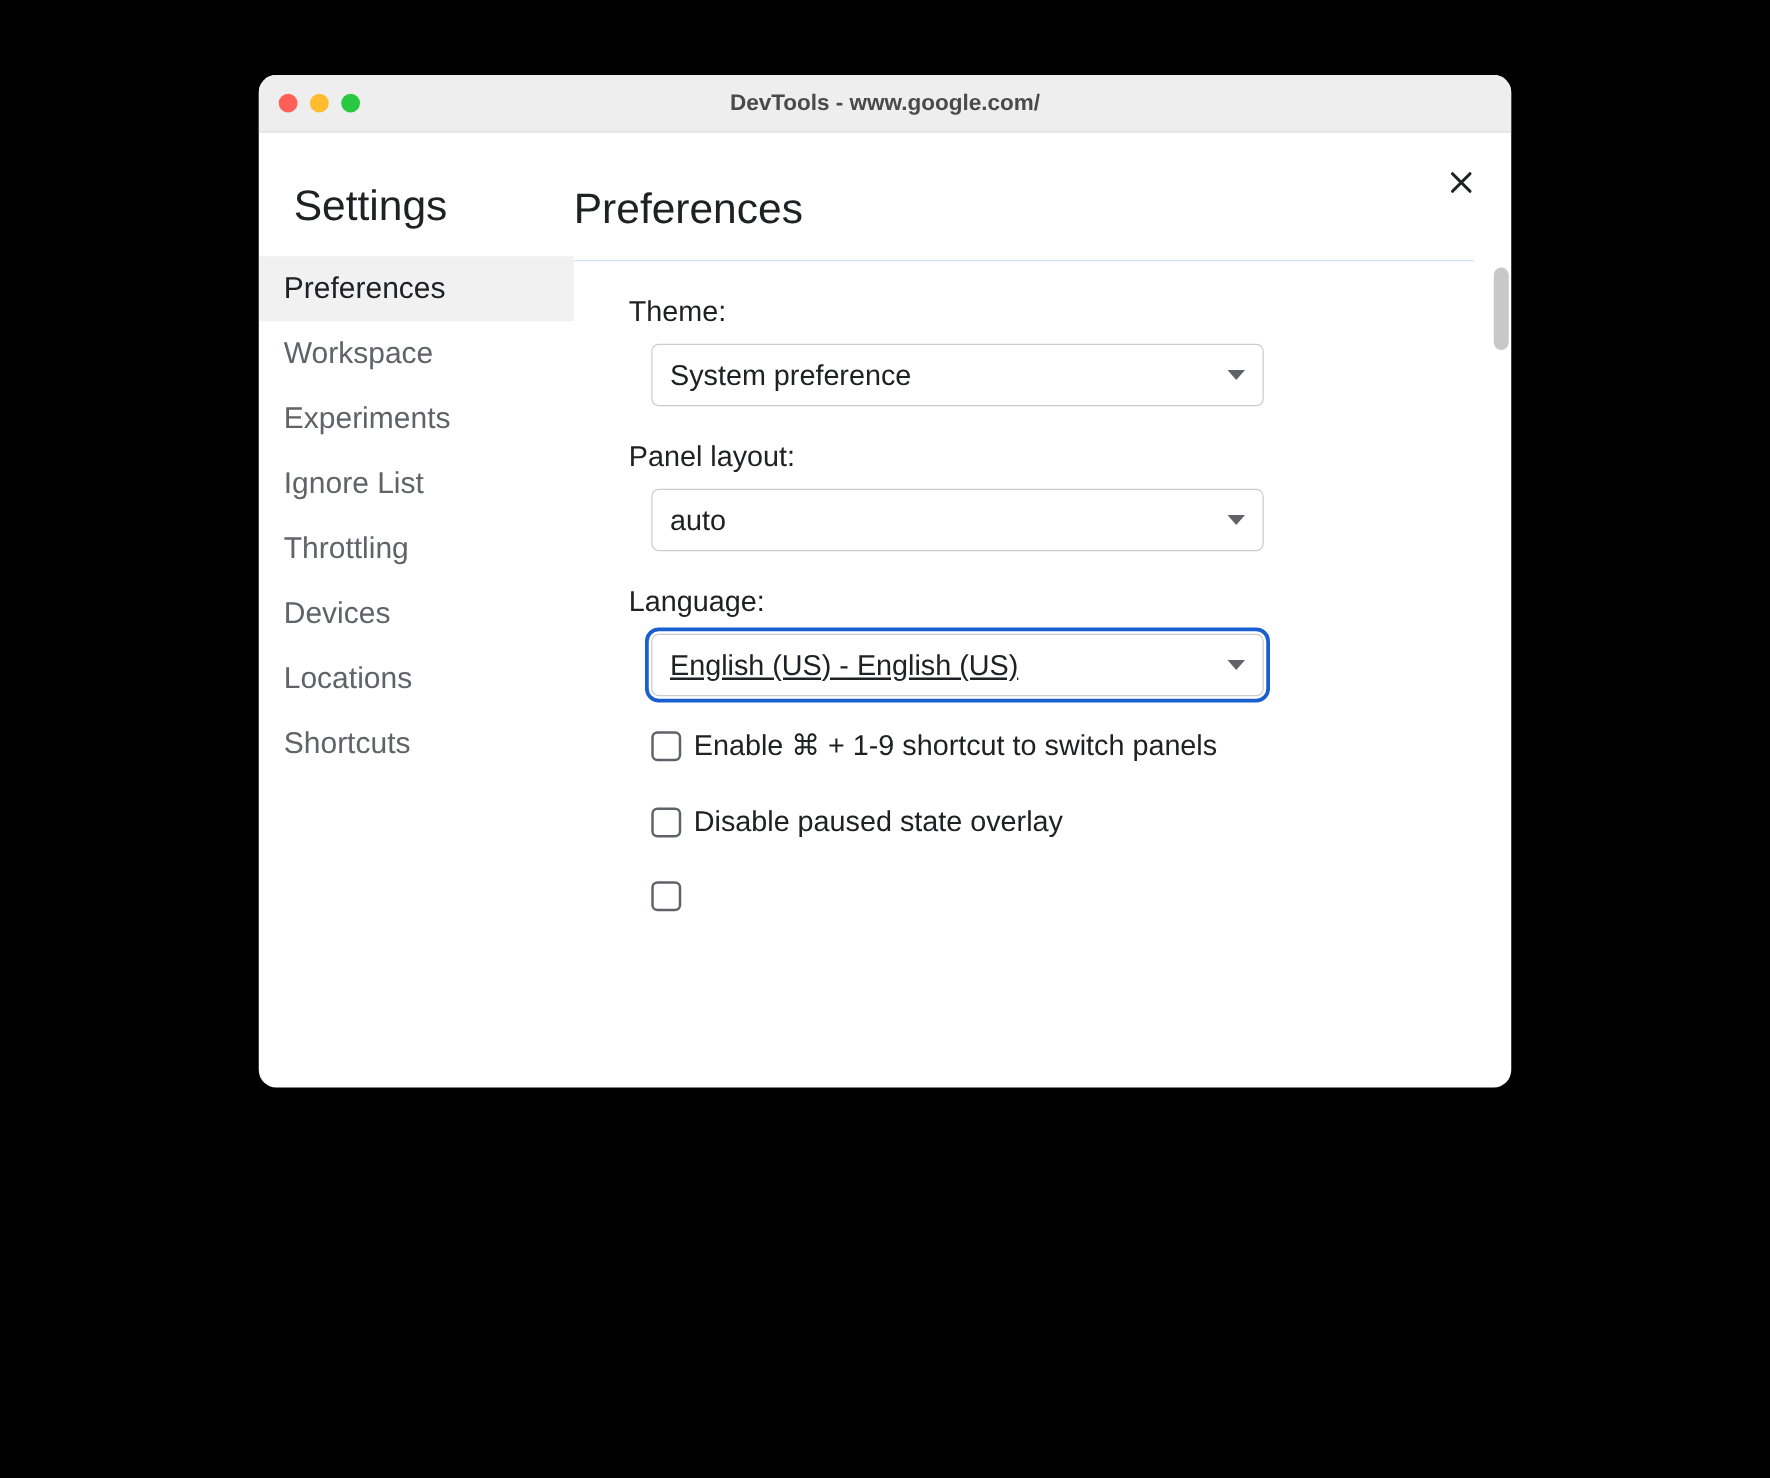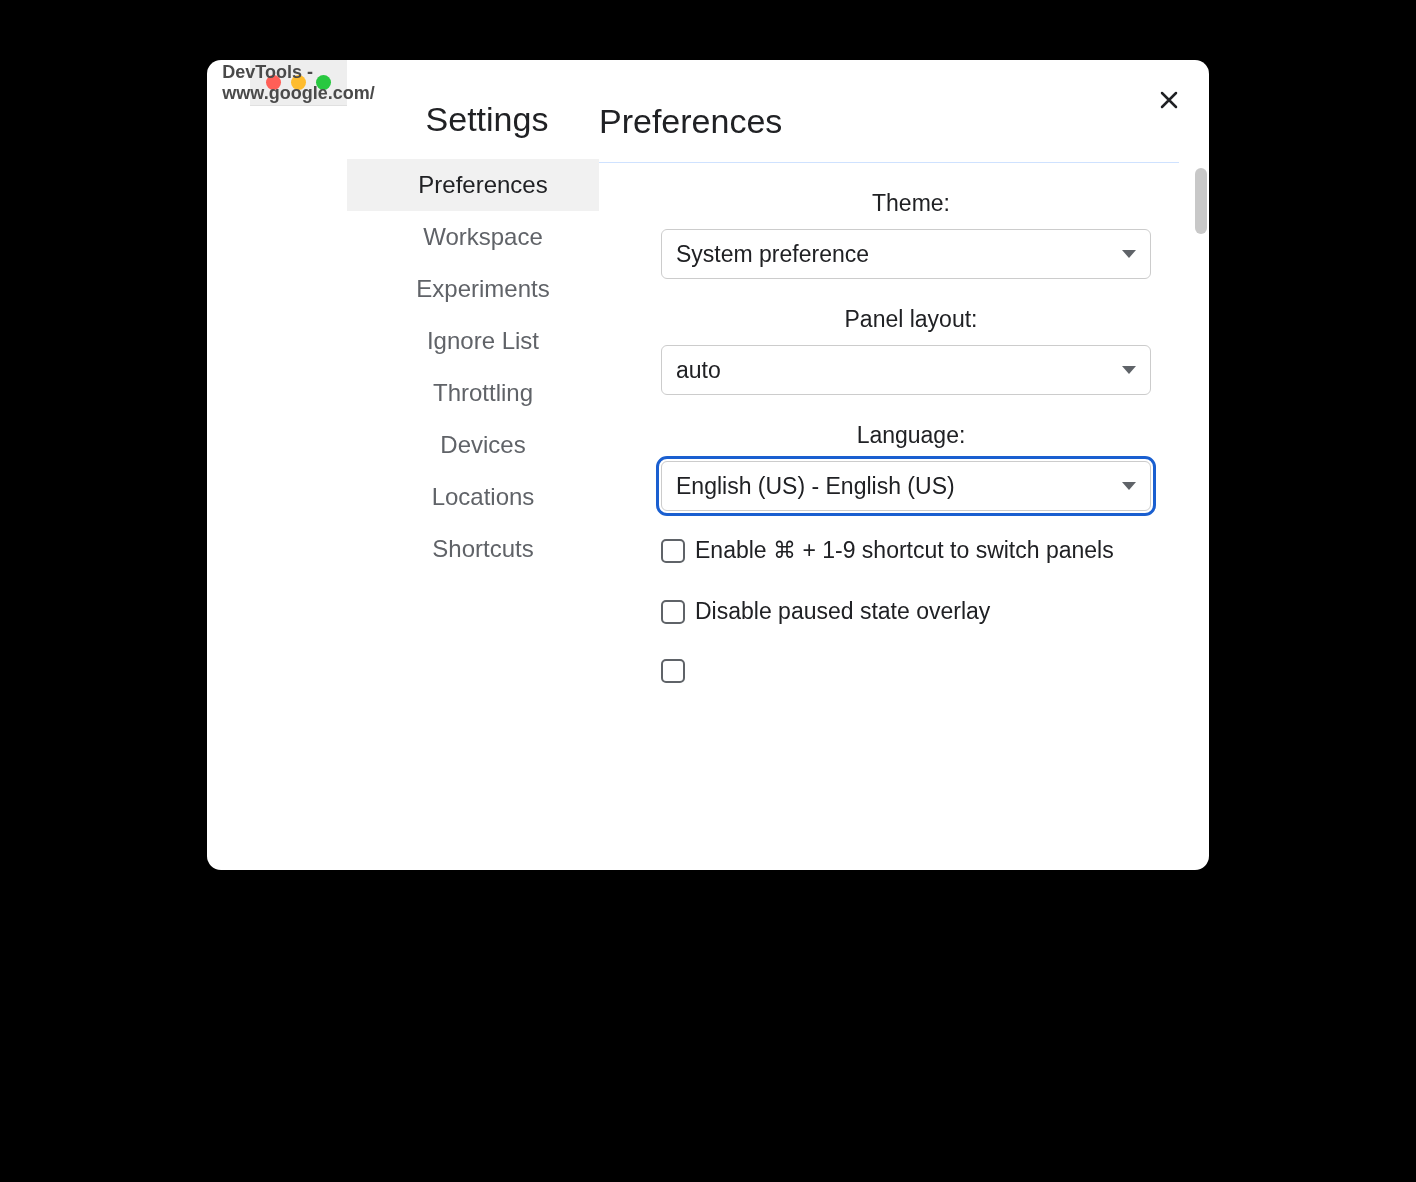--- a/index.html
+++ b/index.html
@@ -18,22 +18,21 @@
       padding-top: 60px;
     }
     .window {
       width: 1002px;
       height: 810px;
       background: #fff;
       border-radius: 14px;
       overflow: hidden;
       box-shadow: 0 20px 60px rgba(0,0,0,0.5);
       display: flex;
-      flex-direction: row;
-      padding-left: 43px;
+      flex-direction: column;
     }
     .titlebar {
       height: 46px;
       background: #eeeeee;
       display: flex;
       align-items: center;
       padding: 0 16px;
       position: relative;
       border-bottom: 1px solid #e0e0e0;
     }
@@ -55,21 +54,20 @@
       transform: translateX(-50%);
       font-size: 18px;
       font-weight: 600;
       color: #4a4a4a;
     }
     .content {
       flex: 1;
       display: flex;
       position: relative;
       overflow: hidden;
-      text-align: center;
     }
     .close-x {
       position: absolute;
       top: 28px;
       right: 28px;
       cursor: pointer;
       font-size: 0;
     }
     .close-x svg {
       width: 24px;
@@ -150,20 +148,21 @@
       color: #202124;
       display: flex;
       align-items: center;
       cursor: pointer;
       position: relative;
     }
     .select-box.focused {
       outline: 3px solid #1a5fd0;
       outline-offset: 2px;
       border-radius: 6px;
+      text-decoration: underline;
     }
     .select-caret {
       position: absolute;
       right: 14px;
       top: 50%;
       transform: translateY(-50%);
       width: 0;
       height: 0;
       border-left: 7px solid transparent;
       border-right: 7px solid transparent;

